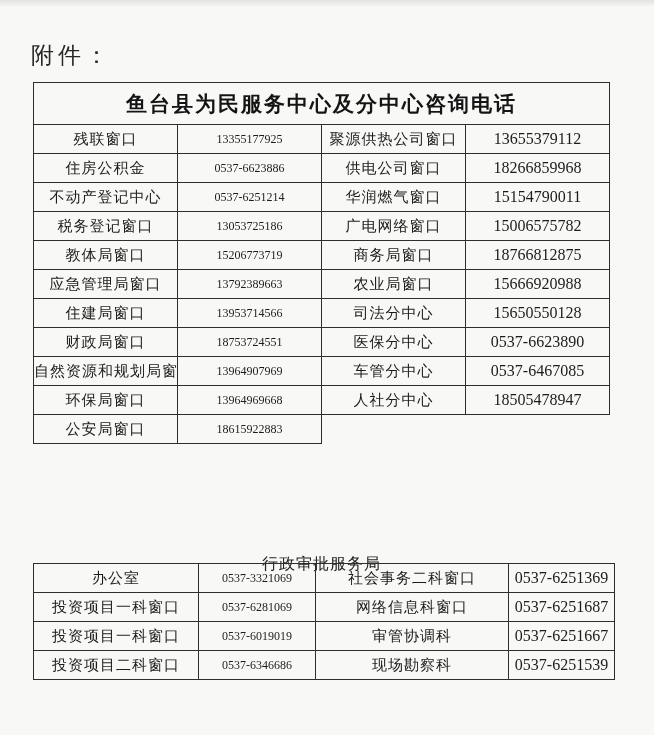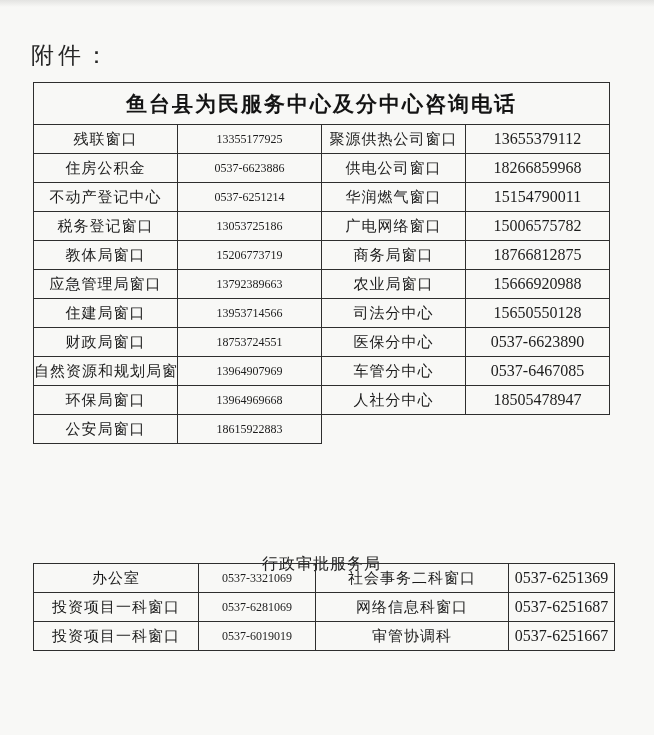--- a/index.html
+++ b/index.html
@@ -142,16 +142,22 @@
       <td class="c1">0537-6281069</td>
       <td class="c2">网络信息科窗口</td>
       <td class="c3">0537-6251687</td>
     </tr>
     <tr>
       <td class="c0">投资项目一科窗口</td>
       <td class="c1">0537-6019019</td>
       <td class="c2">审管协调科</td>
       <td class="c3">0537-6251667</td>
     </tr>
+    <tr>
+      <td class="c0">投资项目二科窗口</td>
+      <td class="c1">0537-6346686</td>
+      <td class="c2">现场勘察科</td>
+      <td class="c3">0537-6251539</td>
+    </tr>
   </tbody>
     </table>
 
 </div>
 
 </body></html>

